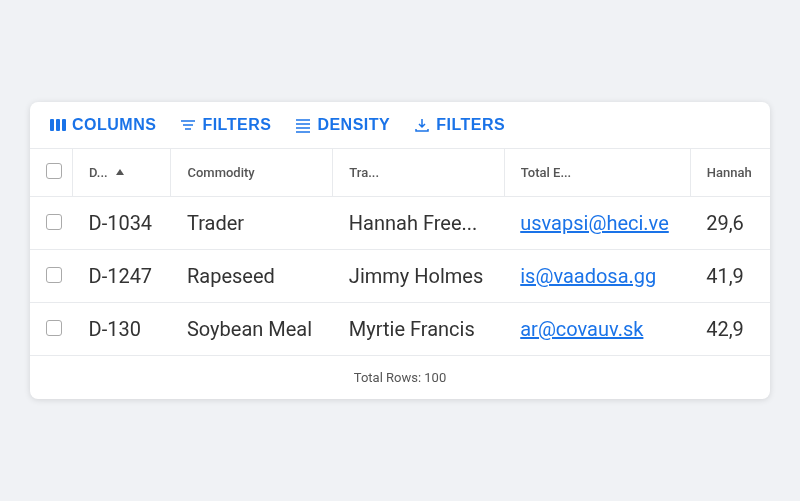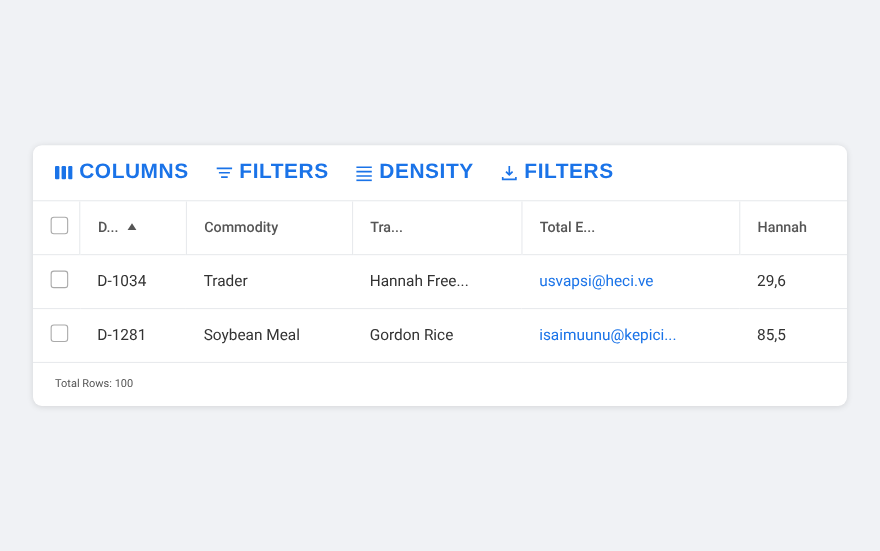--- a/index.html
+++ b/index.html
@@ -28,21 +28,21 @@
       gap: 24px;
     }
     .toolbar-btn {
       display: flex;
       align-items: center;
       gap: 6px;
       background: none;
       border: none;
       cursor: pointer;
       color: #1a73e8;
-      font-size: 19px;
+      font-size: 16px;
       font-weight: 600;
       letter-spacing: 0.5px;
       padding: 0;
     }
     .toolbar-btn .icon {
       display: inline-flex;
       align-items: center;
     }
     .table-wrap {
       overflow-x: auto;
@@ -73,45 +73,46 @@
       gap: 6px;
     }
     tbody tr {
       border-bottom: 1px solid #e8eaed;
     }
     tbody tr:last-child {
       border-bottom: none;
     }
     tbody td {
       padding: 14px 16px;
-      font-size: 14px;
+      font-size: 20px;
       color: #333;
     }
     .cb-cell {
       width: 40px;
       padding: 14px 10px 14px 16px;
     }
     .checkbox {
       width: 16px;
       height: 16px;
       border: 1.5px solid #aaa;
       border-radius: 3px;
       display: inline-block;
       cursor: pointer;
       background: #fff;
     }
     .link {
       color: #1a73e8;
+      text-decoration: underline;
       cursor: pointer;
     }
     .footer {
       padding: 14px 20px;
-      text-align: left;
+      text-align: center;
       color: #555;
-      font-size: 10px;
+      font-size: 13px;
       border-top: 1px solid #e8eaed;
     }
     .sort-icon {
       display: inline-flex;
       align-items: center;
       color: #555;
     }
     
   </style>
 </head>
@@ -205,25 +206,33 @@
       <tr>
             <td class="cb-cell"><span class="checkbox"></span></td>
             <td>D-1034</td>
             <td>Trader</td>
             <td>Hannah Free...</td>
             <td><span class="link">usvapsi@heci.ve</span></td>
             <td>29,6</td>
           </tr>
           <tr>
             <td class="cb-cell"><span class="checkbox"></span></td>
-            <td>D-1281</td>
+            <td>D-1247</td>
+            <td>Rapeseed</td>
+            <td>Jimmy Holmes</td>
+            <td><span class="link">is@vaadosa.gg</span></td>
+            <td>41,9</td>
+          </tr>
+          <tr>
+            <td class="cb-cell"><span class="checkbox"></span></td>
+            <td>D-130</td>
             <td>Soybean Meal</td>
-            <td>Gordon Rice</td>
-            <td><span class="link">isaimuunu@kepici...</span></td>
-            <td>85,5</td>
+            <td>Myrtie Francis</td>
+            <td><span class="link">ar@covauv.sk</span></td>
+            <td>42,9</td>
           </tr>
         </tbody>
     </table>
   </div>
 
   <div class="footer">
     <span>Total Rows: 100</span>
   </div>
 </div>
 

